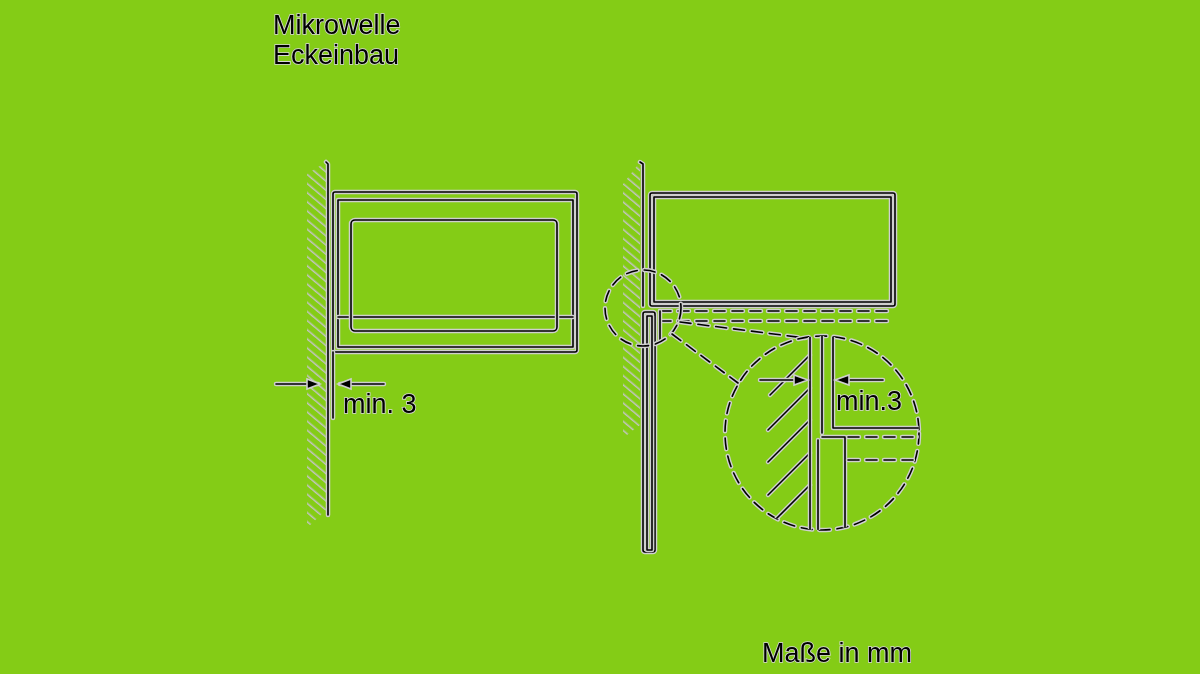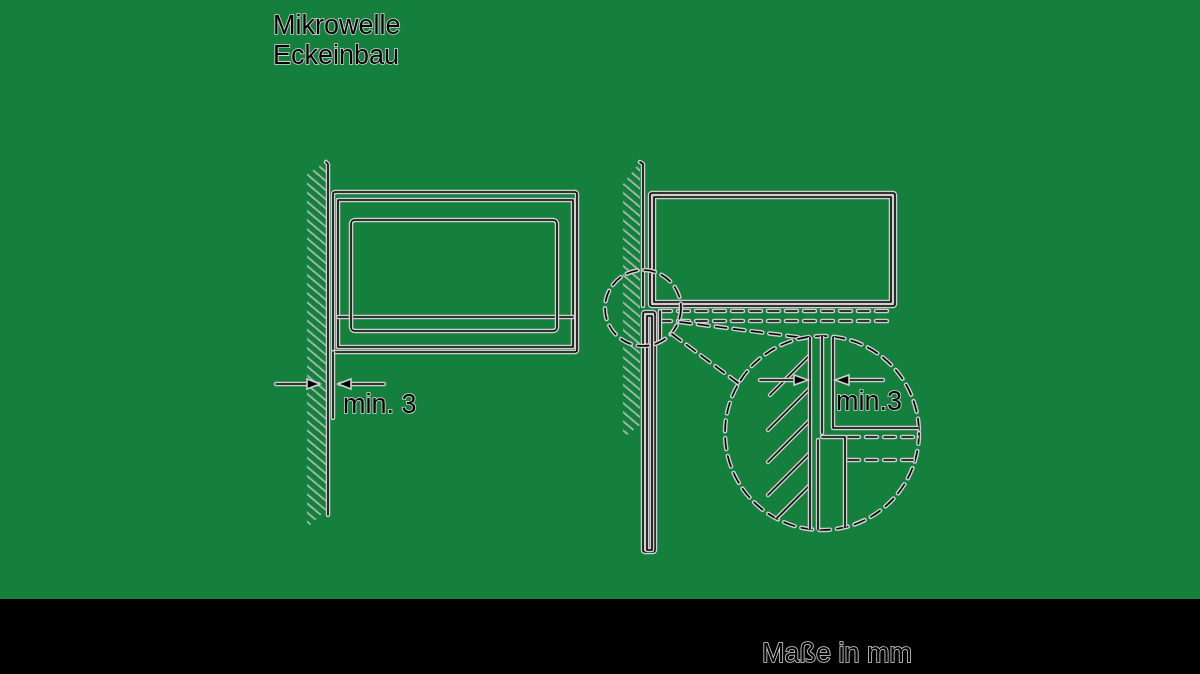--- a/index.html
+++ b/index.html
@@ -1,17 +1,17 @@
 <!DOCTYPE html>
 <html><head>
   <meta charset="utf-8">
   <style>
     html, body { margin: 0; padding: 0; background: #000; }
     body { width: 1200px; height: 674px; overflow: hidden; position: relative; font-family: "Liberation Sans", sans-serif; }
-    .stage { position: absolute; left: 0; top: 0; width: 1200px; height: 599px; background: #15803d; }
+    .stage { position: absolute; left: 0; top: 0; width: 1200px; height: 674px; background: #84cc16; }
     svg { position: absolute; left: 0; top: 0; }
     .ln { fill: none; stroke: #cfcfcf; stroke-width: 4.5; stroke-linecap: round; stroke-linejoin: round; }
     .ln-in { fill: none; stroke: #000; stroke-width: 1.6; stroke-linecap: round; stroke-linejoin: round; }
     .dash { fill: none; stroke: #cfcfcf; stroke-width: 4.5; stroke-dasharray: 11 7; stroke-linecap: round; }
     .dash-in { fill: none; stroke: #000; stroke-width: 1.6; stroke-dasharray: 11 7; stroke-linecap: round; }
     .txt { fill: #000; stroke: #d6d6d6; stroke-width: 1.6; paint-order: stroke; font-family: "Liberation Sans", sans-serif; }
     .label-title { font-size: 27px; }
     .label-min { font-size: 27px; }
     .label-units { font-size: 27px; }
   </style>

